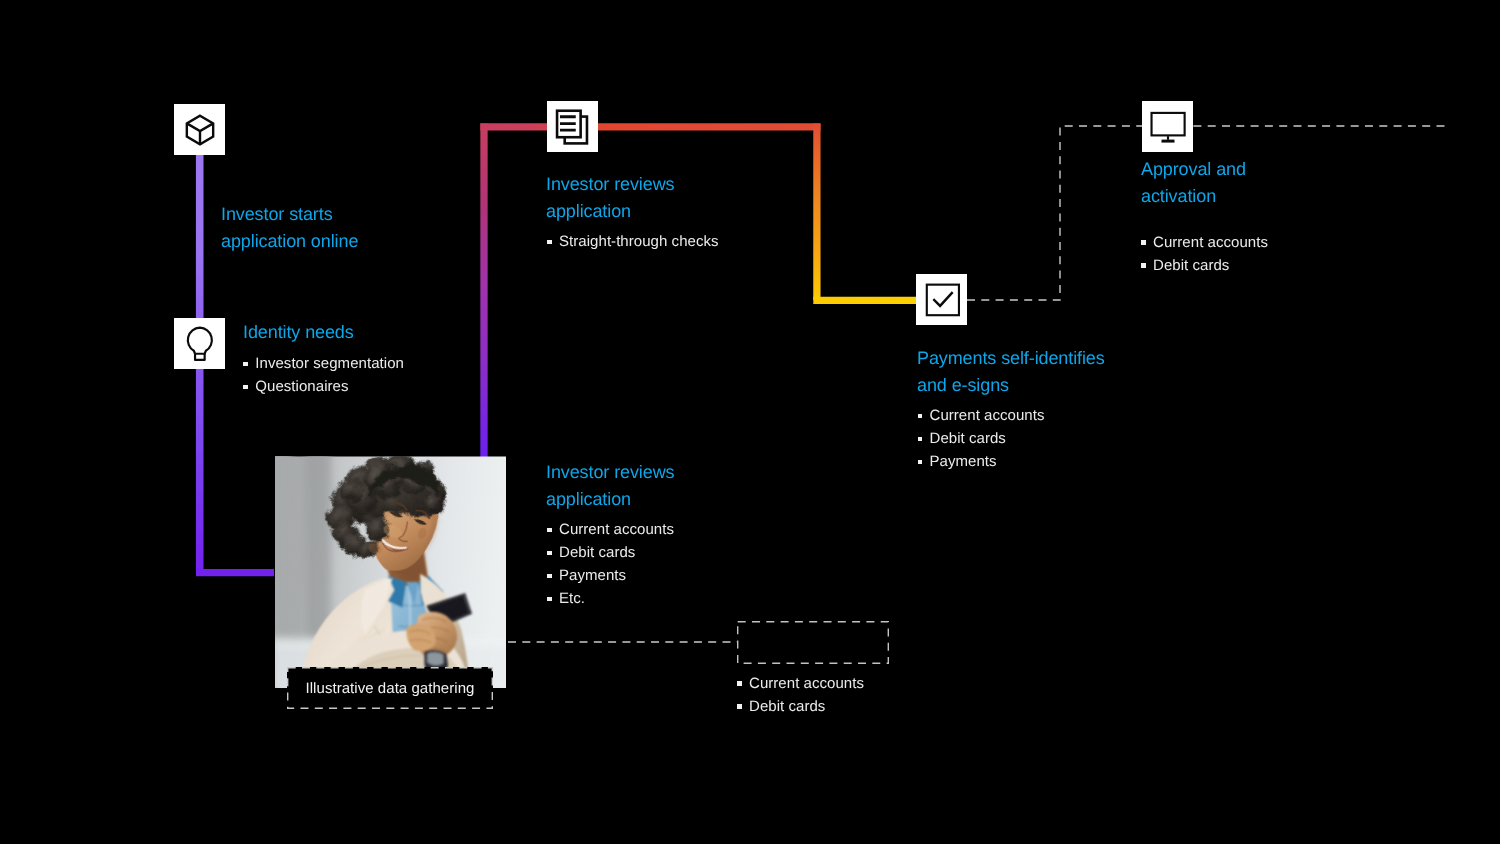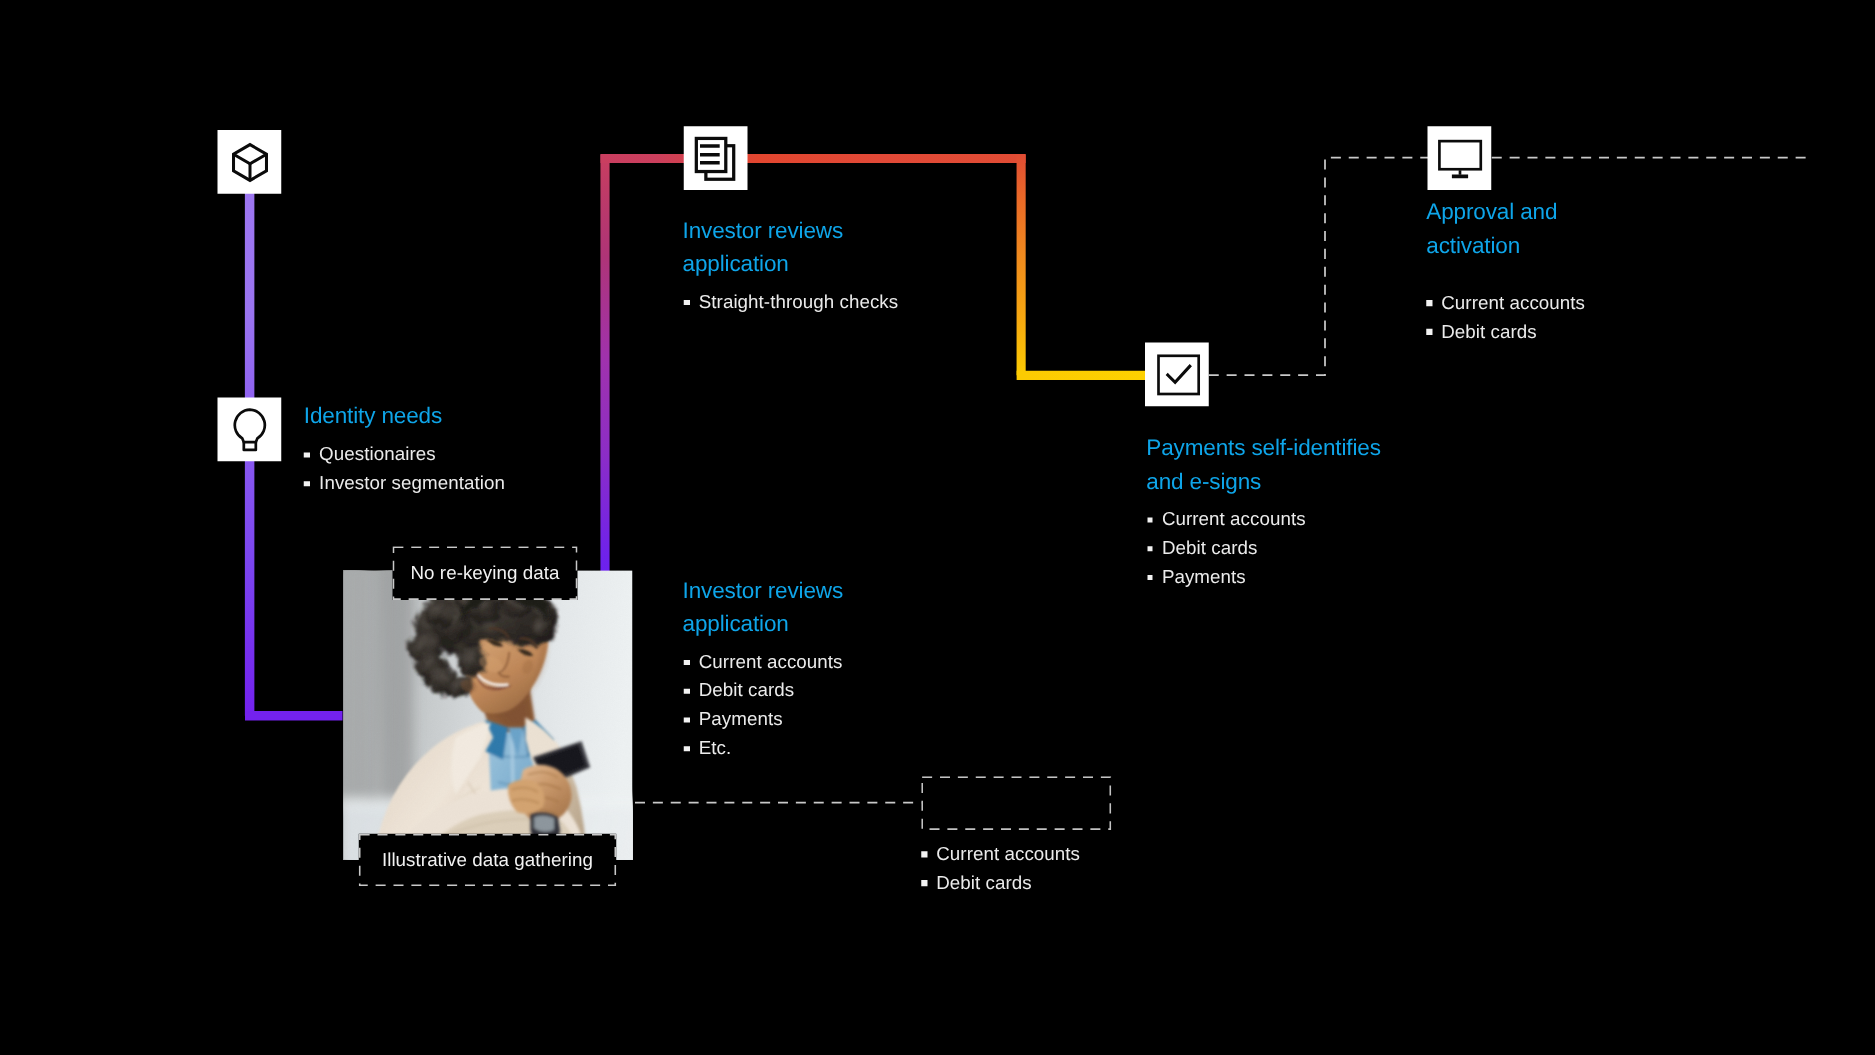--- a/index.html
+++ b/index.html
@@ -91,31 +91,33 @@
     <path d="M967 300 L1060 300 L1060 126 L1447 126" fill="none" stroke="#c9c9c9" stroke-width="1.4" stroke-dasharray="8 6.3"></path>
   </svg>
 
   <div class="icon-box" style="left:174px;top:104px">
     <svg width="34" height="34" viewBox="0 0 24 24" fill="none" stroke="#0b0b0b" stroke-width="1.7" stroke-linejoin="miter">
       <path d="M12 1.9 L21.3 7.3 L21.3 16.7 L12 22.1 L2.7 16.7 L2.7 7.3 Z"></path>
       <path d="M2.7 7.3 L12 12.7 L21.3 7.3"></path>
       <path d="M12 12.7 L12 22.1"></path>
     </svg>
   </div>
+  <div class="title" style="left:221px;top:201px;width:280px">Investor starts
+application online</div>
 
   <div class="icon-box" style="left:174px;top:318px">
     <svg width="36" height="36" viewBox="0 0 24 24" fill="none" stroke="#0b0b0b" stroke-width="1.45" stroke-linejoin="round">
       <path d="M11.9 1.1 A8.3 8.3 0 0 1 15.9 16.5 L15.1 18.5 L8.7 18.5 L7.9 16.5 A8.3 8.3 0 0 1 11.9 1.1 Z"></path>
       <path d="M8.7 18.5 L8.7 22.6 L15.1 22.6 L15.1 18.5"></path>
     </svg>
   </div>
   <div class="title" style="left:243px;top:319px;width:280px">Identity needs</div>
   <ul class="bullets" style="left:243.3px;top:352px;width:280px">
+    <li>Investor segmentation</li>
     <li>Questionaires</li>
-    <li>Investor segmentation</li>
   </ul>
 
   <div class="icon-box" style="left:547px;top:101px">
     <svg width="39" height="39" viewBox="0 0 24 24">
       <rect x="7.2" y="5.9" width="13.7" height="16.5" fill="#fff" stroke="#0b0b0b" stroke-width="1.6"></rect>
       <rect x="2.5" y="2.3" width="14.5" height="16.3" fill="#fff" stroke="#0b0b0b" stroke-width="1.6"></rect>
       <path d="M4.3 6.0 H14.0 M4.3 10.3 H14.0 M4.3 14.3 H14.0" stroke="#0b0b0b" stroke-width="1.7"></path>
     </svg>
   </div>
   <div class="title" style="left:546px;top:171px;width:300px">Investor reviews
@@ -324,26 +326,20 @@
       </g>
 
       <g filter="url(#b1)">
         <path d="M150 196 Q161 192 172 198 L174 210 Q161 217 150 210 Z" fill="#32323a"></path>
         <path d="M153 198 Q161 195 169 199 L169 208 Q161 212 153 207 Z" fill="#8d969d"></path>
         <path d="M151 209 Q161 214 173 209 L174 219 Q161 224 150 218 Z" fill="#2a2a31"></path>
       </g>
             <rect x="0" y="0" width="232" height="232" filter="url(#grain)" opacity="0.4"></rect>
     </svg>
   </div>
-  <div class="tag" style="left:314px;top:437px;width:148px;height:43px">
-    <svg width="148" height="43">
-        <rect x="0.7" y="0.7" width="146.6" height="41.6" fill="none" stroke="#c8c8c8" stroke-width="1.4" stroke-dasharray="8 6.3"></rect>
-      </svg>
-    <span>No re-keying data</span>
-  </div>
   <div class="tag" style="left:287px;top:667px;width:206px;height:42px">
     <svg width="206" height="42">
         <rect x="0.7" y="0.7" width="204.6" height="40.6" fill="none" stroke="#c8c8c8" stroke-width="1.4" stroke-dasharray="8 6.3"></rect>
       </svg>
     <span>Illustrative data gathering</span>
   </div>
 
   <div class="title" style="left:546px;top:459px;width:300px">Investor reviews
 application</div>
   <ul class="bullets" style="left:547px;top:518px;width:300px">

